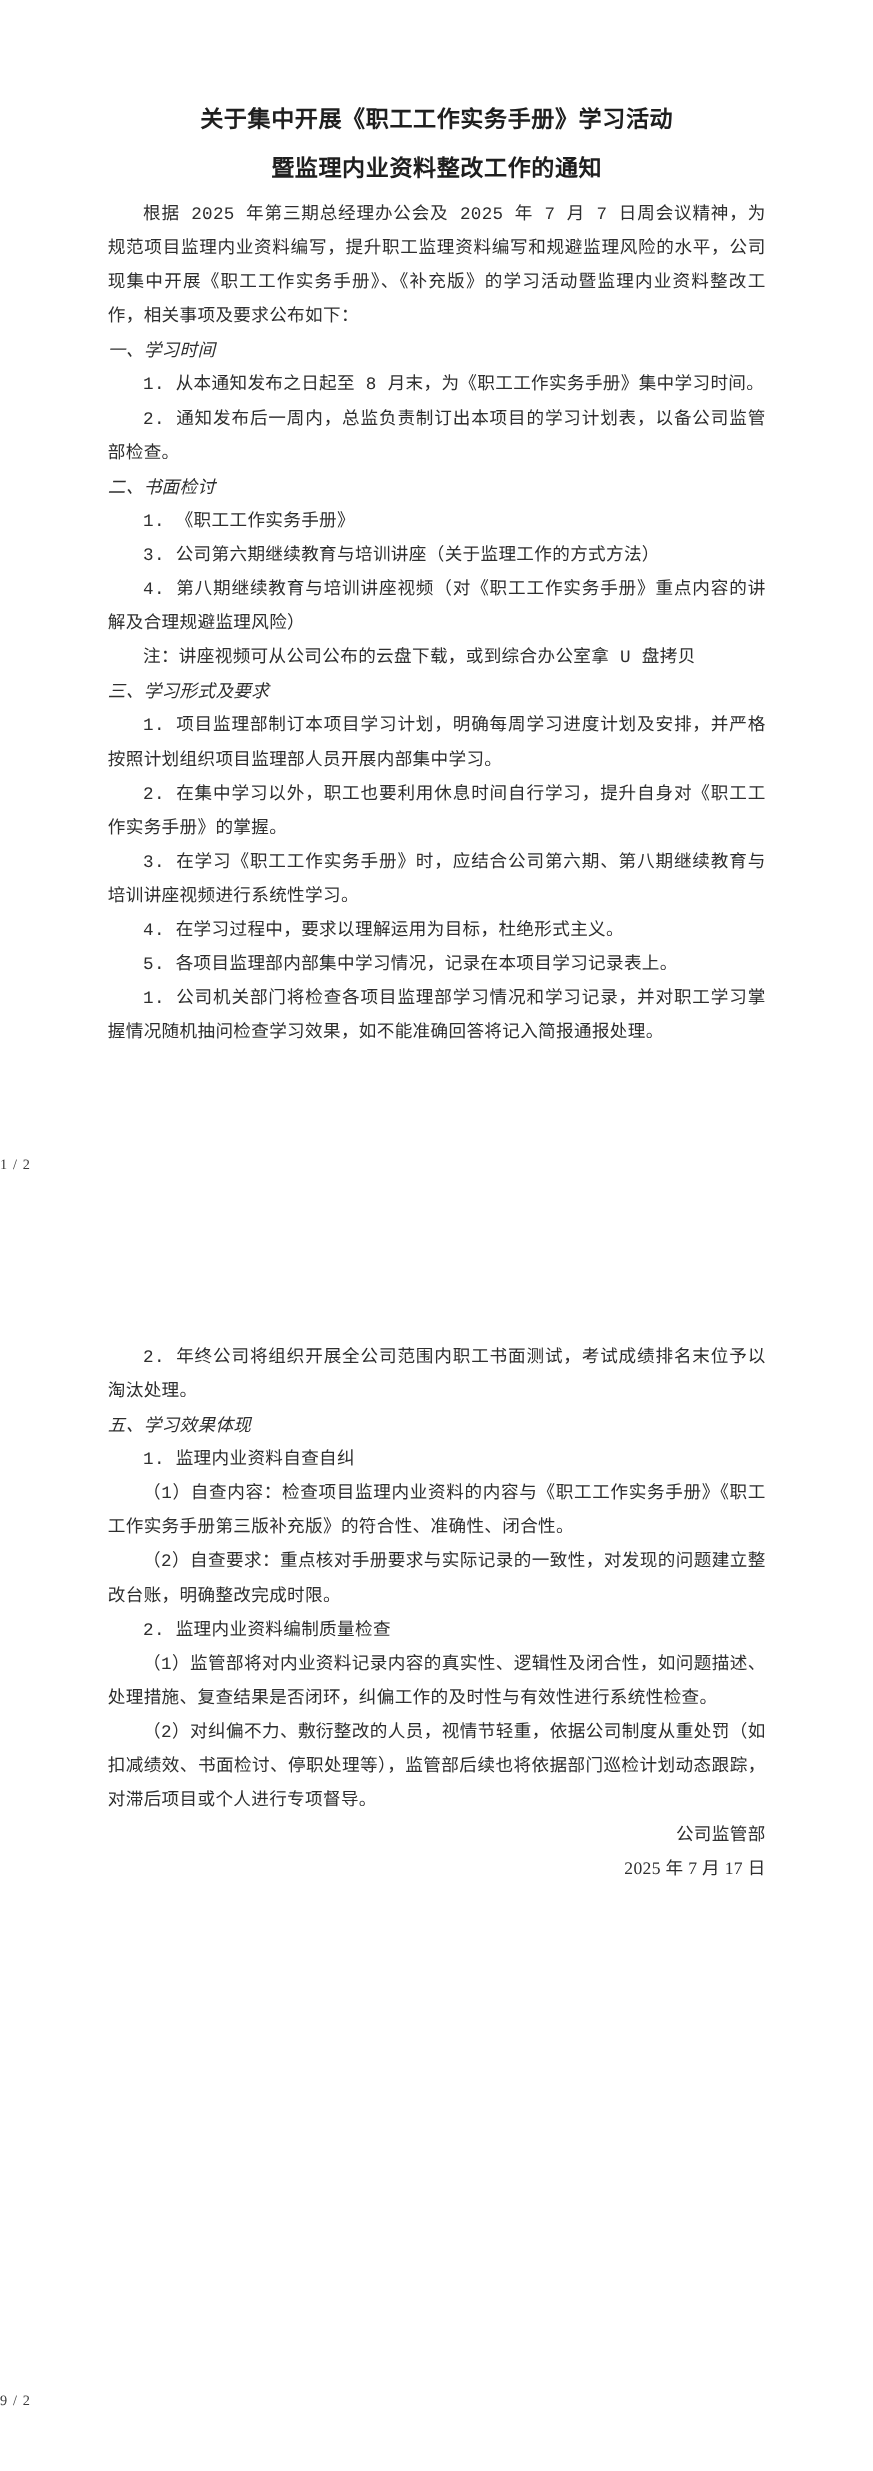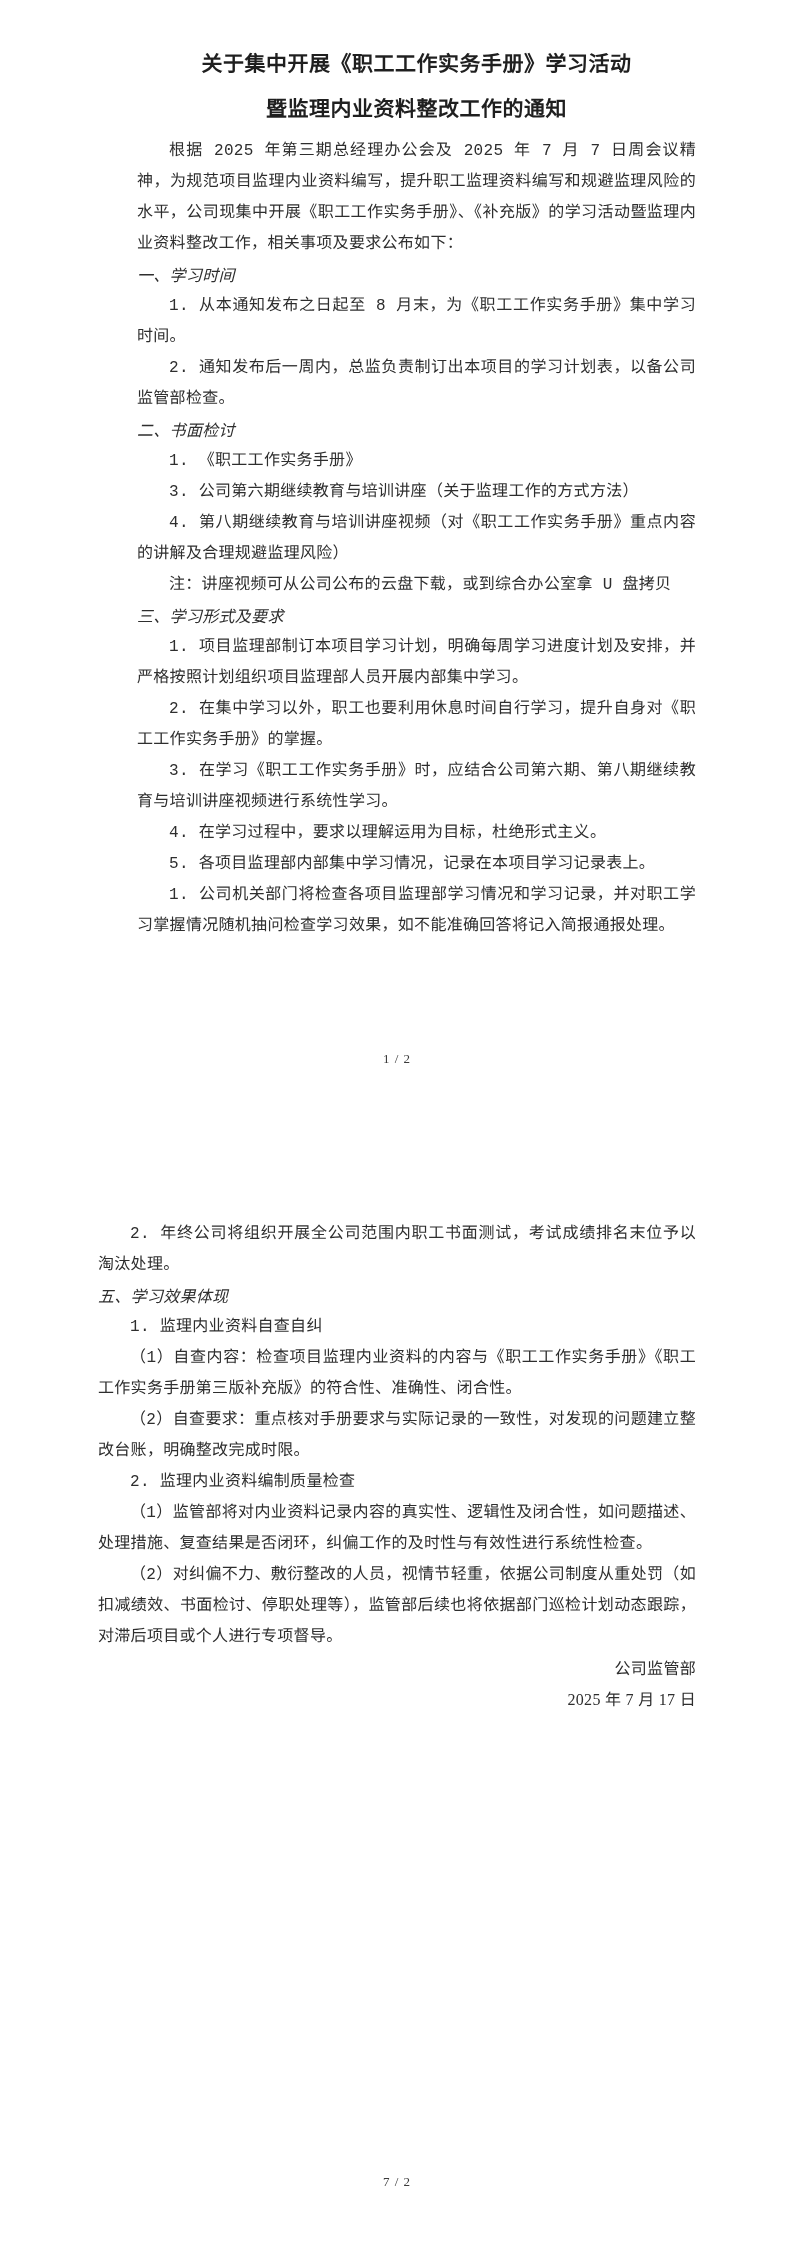--- a/index.html
+++ b/index.html
@@ -18,22 +18,21 @@
     width: 794px;
     height: 1123px;
     box-sizing: border-box;
     background: #ffffff;
     overflow: hidden;
   }
   .page-content {
     padding: 0 98px;
   }
   .page-1 .page-content {
-    padding-top: 42px;
-    margin-left: 39px;
+    padding-top: 86px;
   }
   .page-2 .page-content {
     padding-top: 96px;
   }
   h1.doc-title {
     margin: 0;
     font-size: 21px;
     line-height: 45px;
     font-weight: bold;
     text-align: center;
@@ -60,21 +59,21 @@
   }
   p.para.sign {
     text-align: right;
     text-indent: 0;
   }
   .page-footer {
     position: absolute;
     left: 0;
     right: 0;
     bottom: 56px;
-    text-align: center;
+    text-align: left;
     font-size: 13px;
     color: #3a3a3a;
     letter-spacing: 1px;
   }
 </style>
 </head>
 <body>
 
 <div class="doc">
 
@@ -114,16 +113,16 @@
           <p class="para indent">1. 监理内业资料自查自纠</p>
           <p class="para indent">（1）自查内容：检查项目监理内业资料的内容与《职工工作实务手册》《职工工作实务手册第三版补充版》的符合性、准确性、闭合性。</p>
           <p class="para indent">（2）自查要求：重点核对手册要求与实际记录的一致性，对发现的问题建立整改台账，明确整改完成时限。</p>
           <p class="para indent">2. 监理内业资料编制质量检查</p>
           <p class="para indent">（1）监管部将对内业资料记录内容的真实性、逻辑性及闭合性，如问题描述、处理措施、复查结果是否闭环，纠偏工作的及时性与有效性进行系统性检查。</p>
           <p class="para indent">（2）对纠偏不力、敷衍整改的人员，视情节轻重，依据公司制度从重处罚（如扣减绩效、书面检讨、停职处理等），监管部后续也将依据部门巡检计划动态跟踪，对滞后项目或个人进行专项督导。</p>
           <p class="para sign">公司监管部</p>
           <p class="para sign">2025 年 7 月 17 日</p>
         </div>
     </div>
-    <div class="page-footer">7 / 2</div>
+    <div class="page-footer">9 / 2</div>
   </section>
 
 </div>
 
 </body></html>

